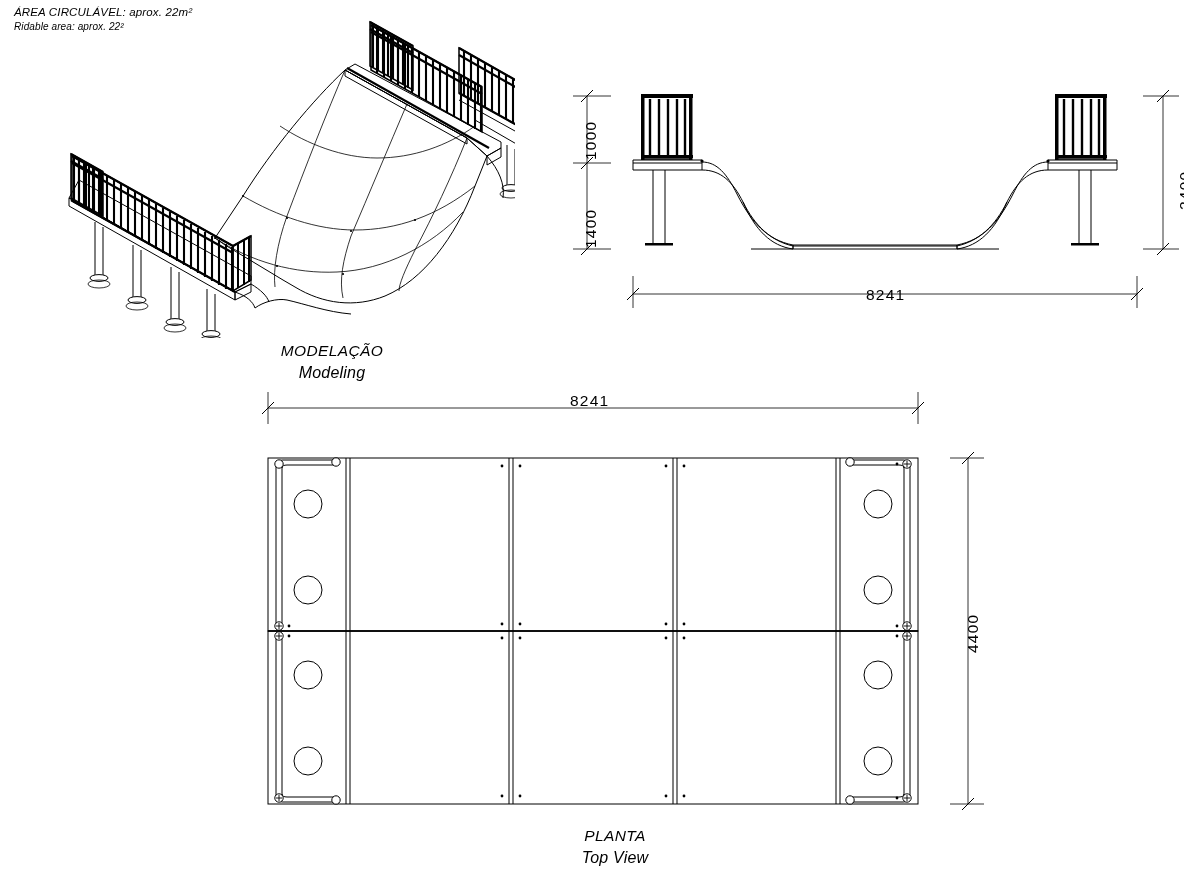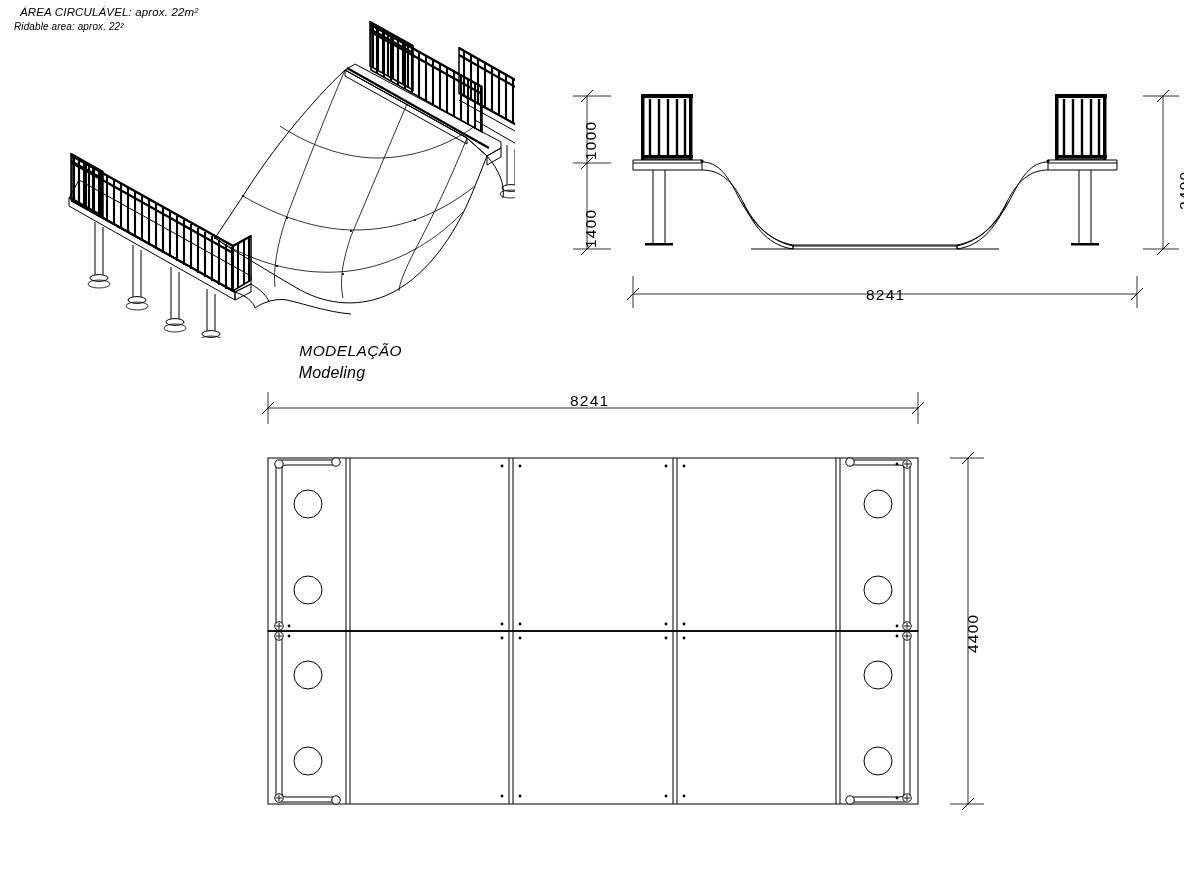--- a/index.html
+++ b/index.html
@@ -27,37 +27,35 @@
     position: absolute;
     left: 14px;
     top: 5px;
     font-style: italic;
     line-height: 1.32;
     white-space: nowrap;
   }
   .note-line-1 {
     font-size: 11.5px;
     letter-spacing: 0.15px;
-    margin-left: 6px;
   }
   .note-line-2 {
     font-size: 10px;
     letter-spacing: 0.1px;
   }
   .view-caption {
     position: absolute;
     font-style: italic;
     text-align: center;
     line-height: 1.34;
     white-space: nowrap;
   }
   .caption-pt {
     font-size: 15.5px;
     letter-spacing: 0.4px;
-    text-align: right;
   }
   .caption-en {
     font-size: 16px;
     letter-spacing: 0.2px;
   }
   .dim-text {
     position: absolute;
     font-size: 15.5px;
     letter-spacing: 1.2px;
     white-space: nowrap;
@@ -556,14 +554,18 @@
       <circle class="fill-blk" cx="416" cy="408" r="1.4"></circle>
       <circle class="fill-blk" cx="434" cy="408" r="1.4"></circle>
     </g>
 
     <line class="ln-med" x1="18" y1="243" x2="668" y2="243"></line>
   </svg>
 
   <div class="dim-text" style="left:570px; top:392px;">8241</div>
   <div class="dim-text vertical" style="left:964px; top:653px;">4400</div>
 
+  <div class="view-caption" style="left:540px; top:826px; width:150px;">
+    <div class="caption-pt">PLANTA</div>
+    <div class="caption-en">Top View</div>
+  </div>
 
 </div>
 
 </body></html>

